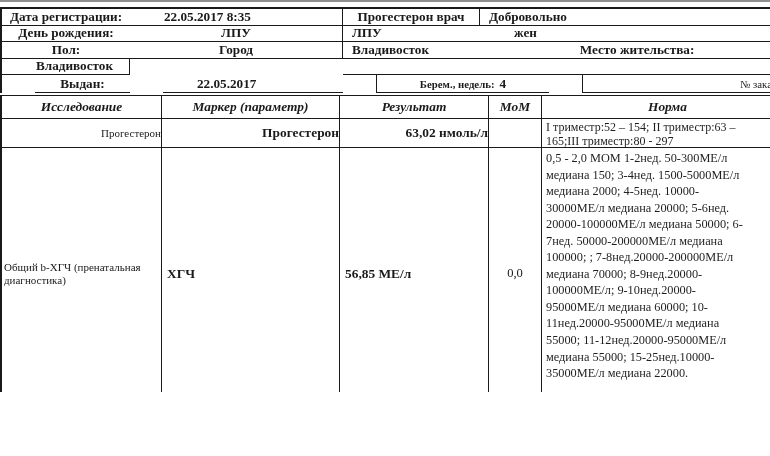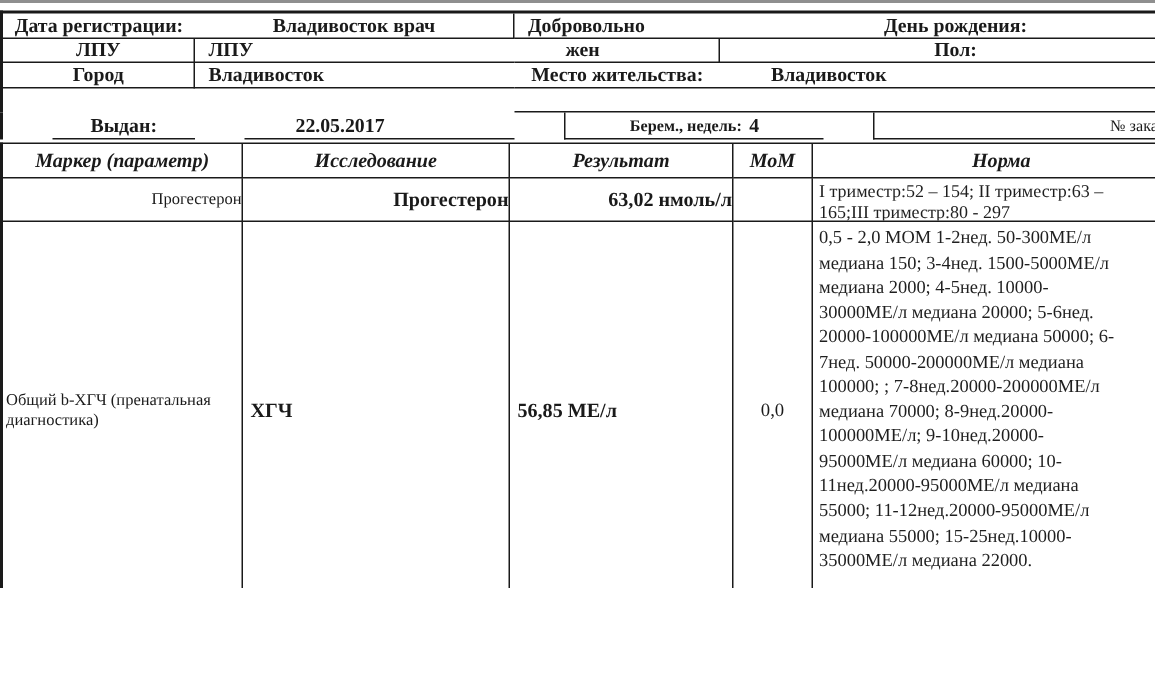--- a/index.html
+++ b/index.html
@@ -61,21 +61,22 @@
 </head>
 <body>
 
 <div class="viewport">
   <div class="doc">
 
     <div class="topline"></div>
 
     <div class="info-grid">
       <div class="tcell lab">Дата регистрации:</div>
-      <div class="tcell labR">Владивосток врач</div>
+      <div class="tcell valL">22.05.2017 8:35</div>
+      <div class="tcell labR">Прогестерон врач</div>
       <div class="tcell valR">Добровольно</div>
 
       <div class="tcell lab">День рождения:</div>
       <div class="tcell labR">ЛПУ</div>
       <div class="tcell valR">ЛПУ</div>
 
       <div class="tcell valL">жен</div>
       <div class="tcell lab">Пол:</div>
       <div class="tcell labR">Город</div>
       <div class="tcell valR">Владивосток</div>
@@ -89,22 +90,22 @@
       <div class="tcell lab">Выдан:</div>
       <div class="tcell" style="padding-left:34px;">22.05.2017</div>
       <div class="ges">
         <span class="small-lab">Берем., недель:</span>
         <span class="big-num">4</span>
       </div>
       <div class="ord">№ зака</div>
     </div>
 
     <div class="main-grid">
+      <div class="hd">Исследование</div>
       <div class="hd">Маркер (параметр)</div>
-      <div class="hd">Исследование</div>
       <div class="hd">Результат</div>
       <div class="hd">МоМ</div>
       <div class="hd">Норма</div>
 
       <div class="study r1">
           <span>Прогестерон</span>
         </div>
       <div class="bcell r1">Прогестерон</div>
       <div class="bcell r1">63,02 нмоль/л</div>
       <div class="mom r1"></div>

